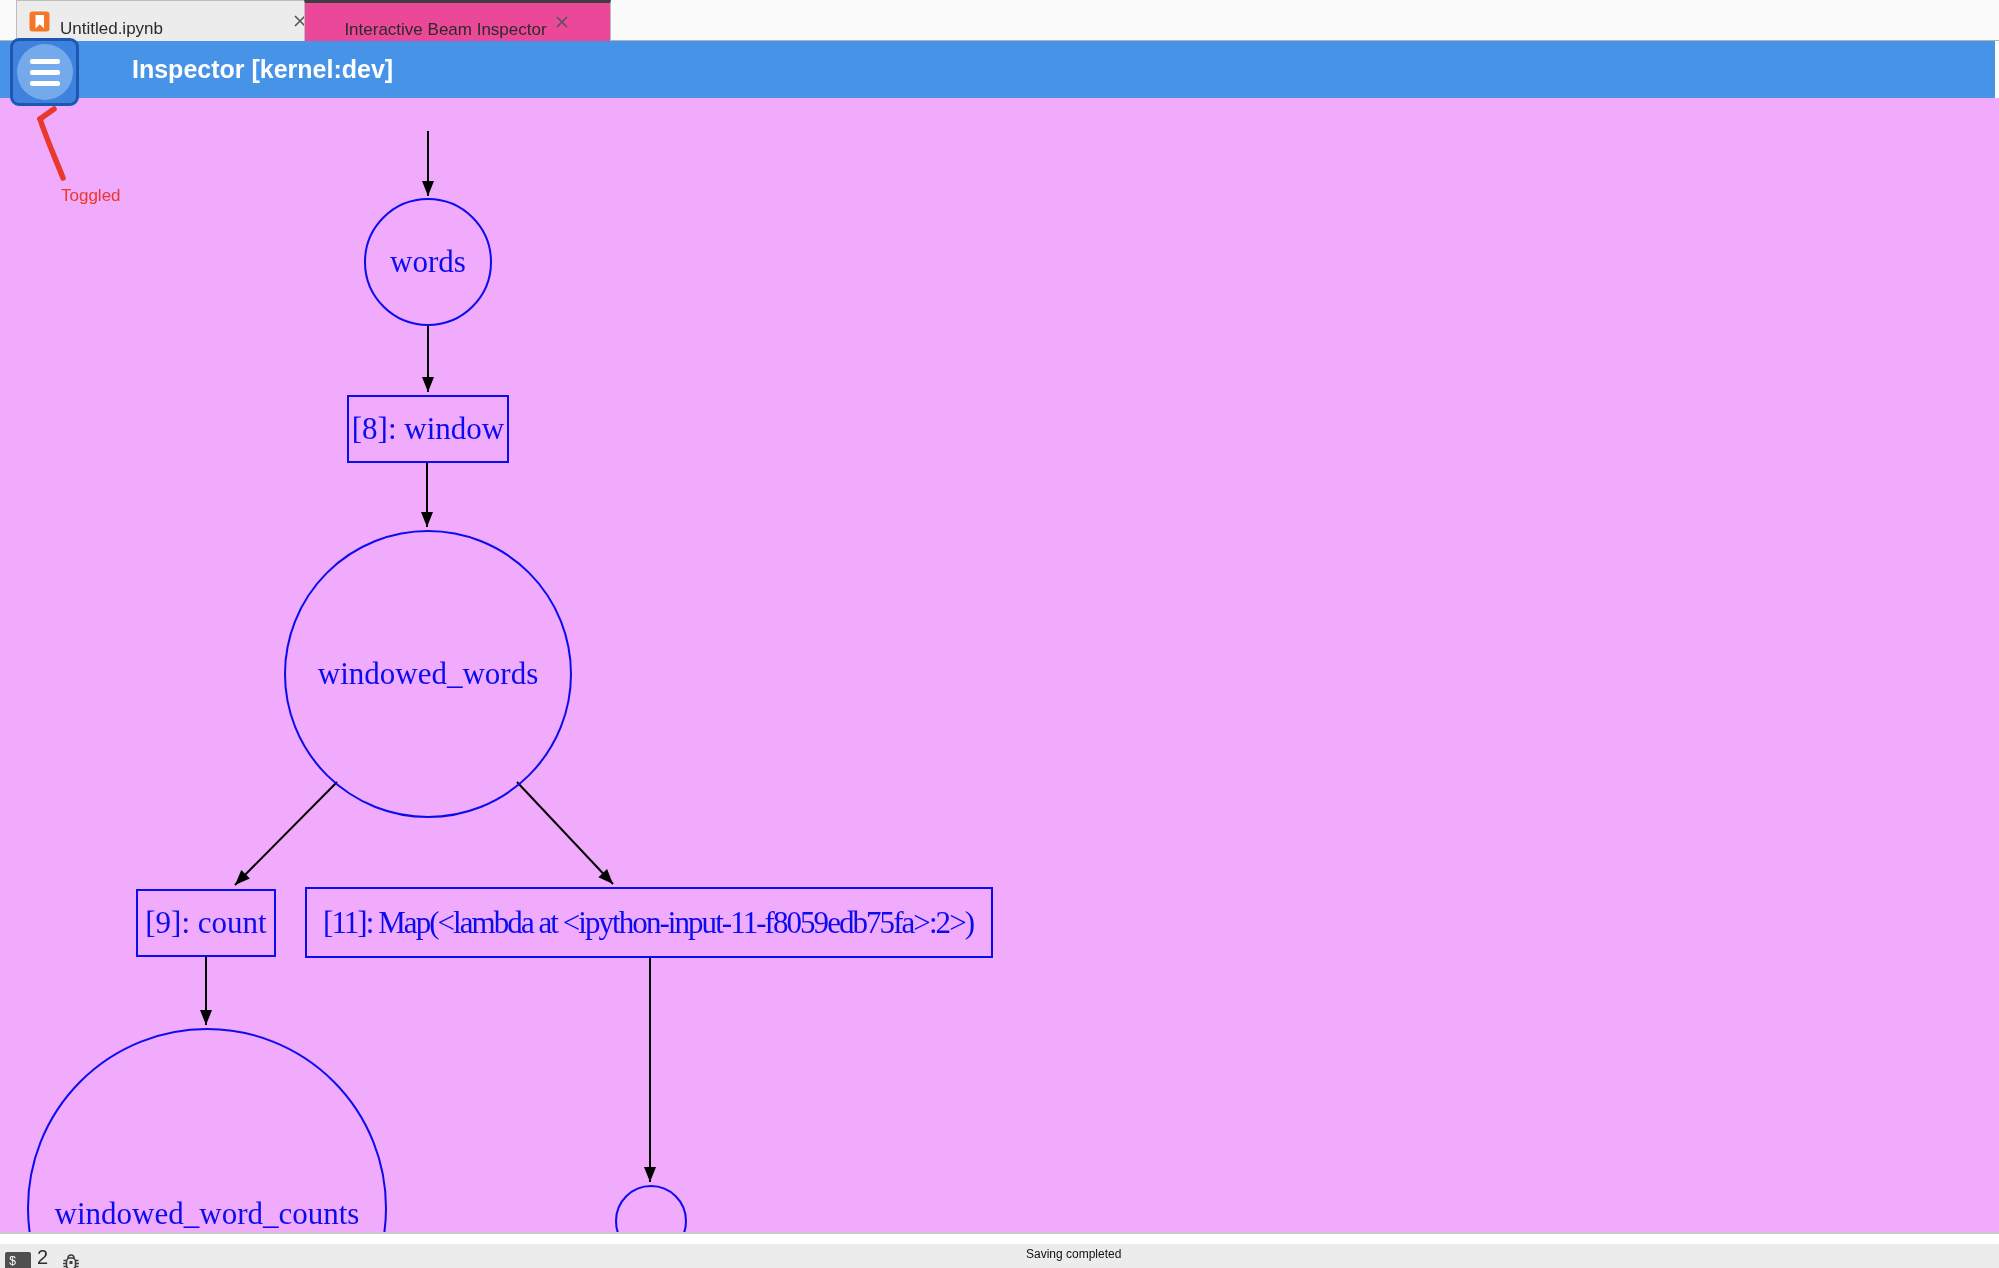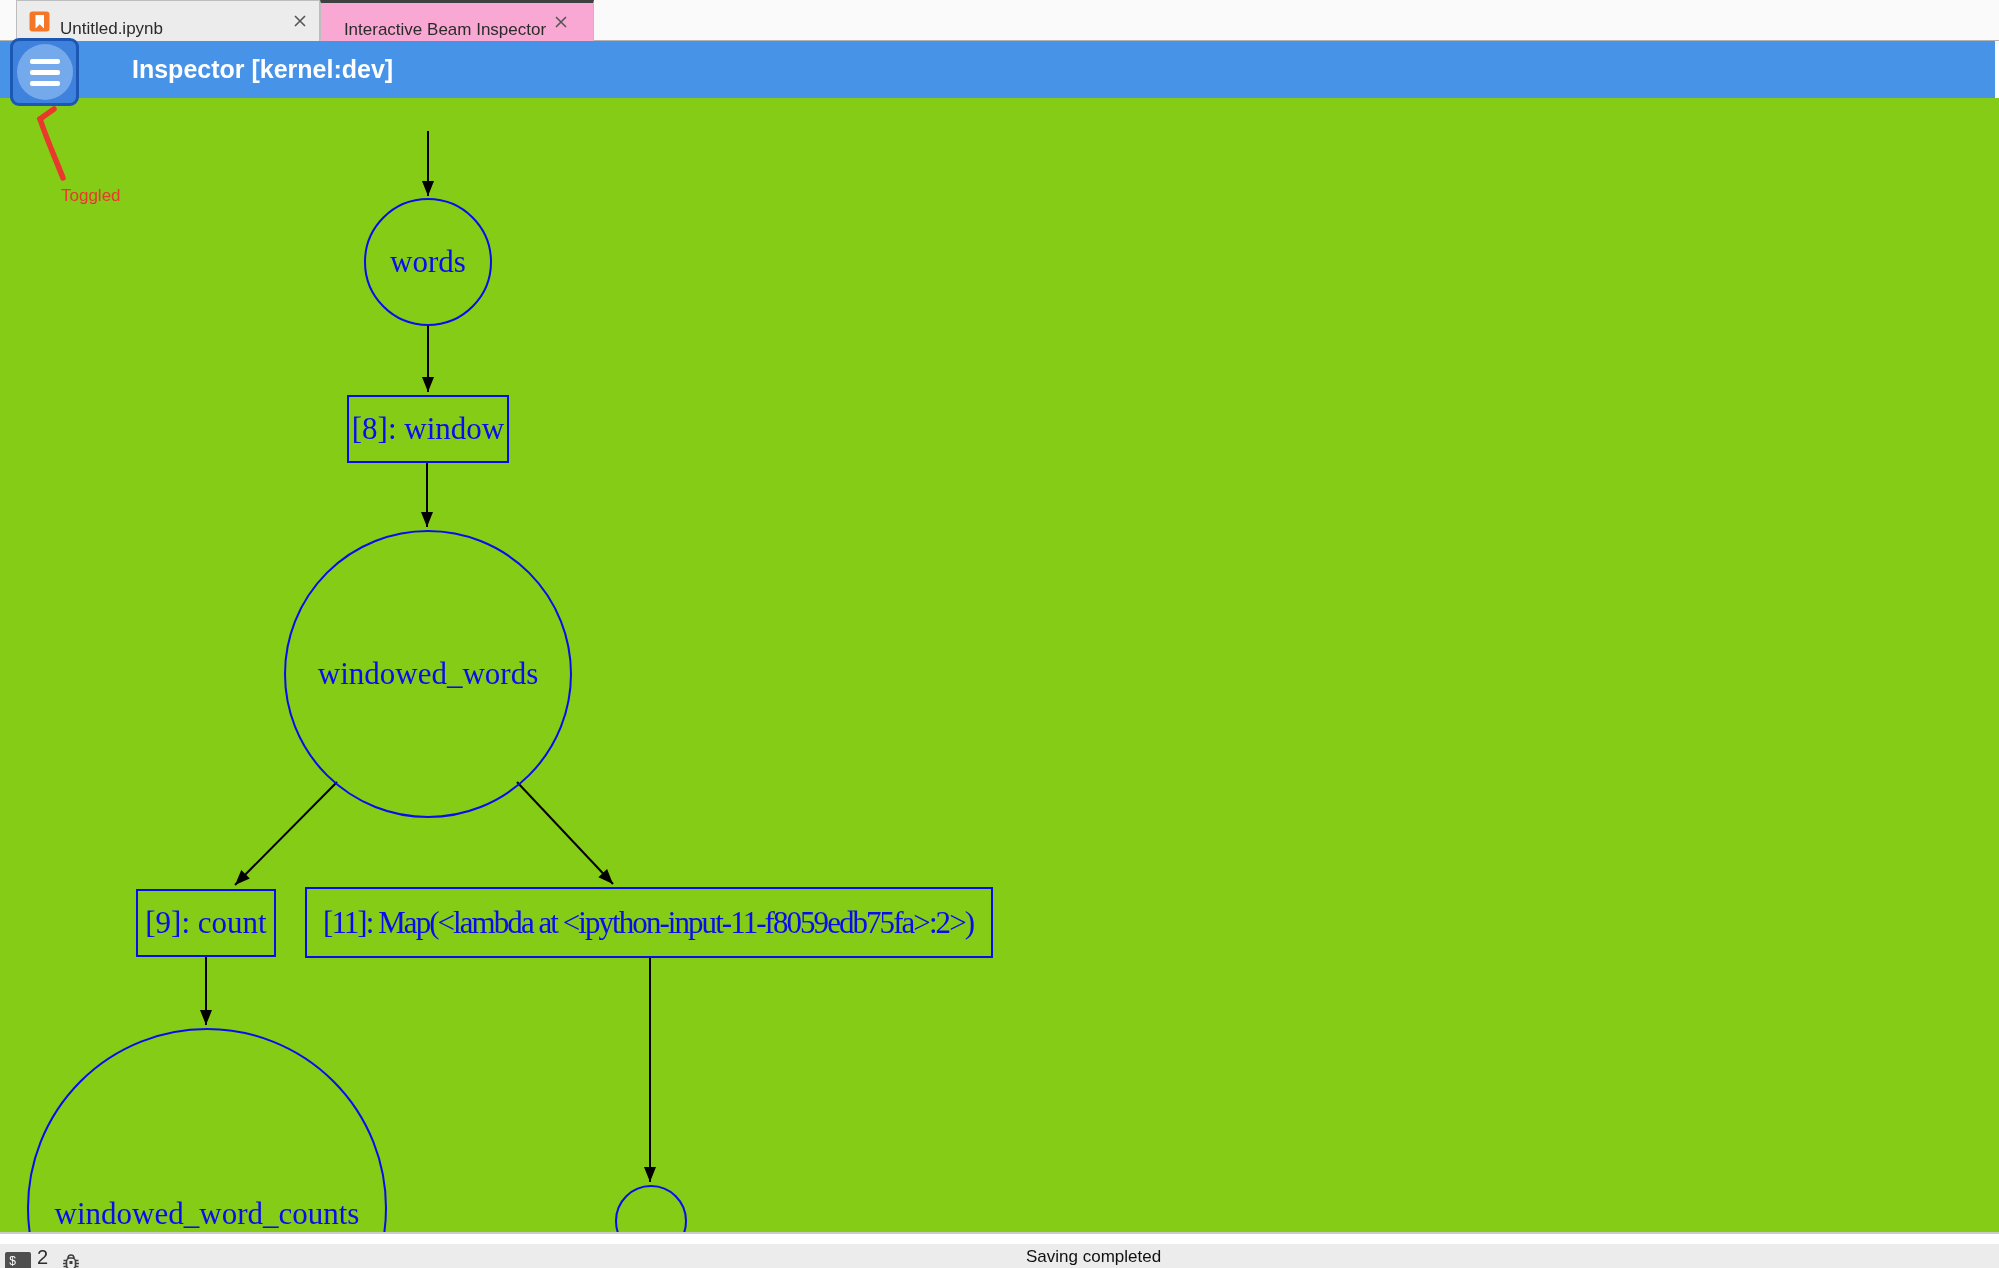--- a/index.html
+++ b/index.html
@@ -6,21 +6,21 @@
   html,body { width:1999px; height:1268px; overflow:hidden; background:#fff;
               font-family:"Liberation Sans", sans-serif; position:relative; }
 
   
   .tabbar { position:absolute; left:0; top:0; width:1999px; height:41px;
             background:#fafafa; border-bottom:1px solid #b3b3b3; }
   .tab { position:absolute; top:0; height:41px; display:flex; align-items:center;
          font-size:17px; color:#2b2b2b; cursor:pointer; }
   .tab.inactive { left:16px; width:304px; background:#ececec;
                   border:1px solid #bdbdbd; border-bottom:none; padding:0 10px 0 12px; }
-  .tab.active { left:320px; width:274px; background:#f9a8d4;
+  .tab.active { left:304px; width:307px; background:#ec4899;
                 border-left:1px solid #bdbdbd; border-right:1px solid #bdbdbd;
                 border-top:3px solid #3f3f3f; justify-content:center; }
   .tab .nbicon { width:21px; height:21px; margin-right:10px; flex:0 0 auto; }
   .tab .tlabel { flex:1 1 auto; white-space:nowrap; overflow:hidden;margin-top:16px; }
   .tab.active .tlabel { flex:0 0 auto; margin-right:6px; }
   .closex { width:18px; height:18px; flex:0 0 auto; }
   .tab.inactive .closex { margin-left:auto; }
 
   
   .blue-header { position:absolute; left:0; top:41px; width:1995px; height:57px;
@@ -36,32 +36,32 @@
                     display:flex; flex-direction:column; align-items:center; justify-content:center; }
   .menu-btn .bar { width:30px; height:5px; background:#ffffff; border-radius:2px; margin:3px 0; }
 
   
   .anno-arrow { position:absolute; left:0; top:98px; width:180px; height:120px; z-index:6; pointer-events:none; }
   .anno-label { position:absolute; left:61px; top:186px; z-index:6;
                 color:#e8392c; font-size:17px; font-weight:normal; }
 
   
   .canvas { position:absolute; left:0; top:98px; width:1999px; height:1136px;
-            background:#84cc16; overflow:hidden; border-bottom:2px solid #cbcbcb; }
+            background:#f0abfc; overflow:hidden; border-bottom:2px solid #cbcbcb; }
   .graph-svg text { font-family:"Liberation Serif", serif; font-size:31px; fill:#0b0bf0; }
 
   
   .statusbar { position:absolute; left:0; top:1244px; width:1999px; height:24px;
                background:#ececec; }
   .term-icon { position:absolute; left:5px; top:8px; width:26px; height:20px;
                background:#4f4f4f; border-radius:2px; color:#fff; font-size:12px;
                line-height:20px; padding-left:4px; font-family:"Liberation Mono", monospace; }
   .kernel-count { position:absolute; left:37px; top:2px; font-size:20px; color:#2e2e2e; }
   .bug-icon { position:absolute; left:60px; top:7px; width:22px; height:22px; }
-  .status-msg { position:absolute; left:1026px; top:3px; font-size:17px; color:#111; }
+  .status-msg { position:absolute; left:1026px; top:3px; font-size:12px; color:#111; }
 </style>
 </head>
 <body>
 
 <div class="tabbar">
 
   <div class="tab inactive">
     <svg class="nbicon" viewBox="0 0 21 21">
       <rect x="0.5" y="0.5" width="20" height="20" rx="3" fill="#f37726"></rect>
       <path d="M6.5 4 h8.5 v13.5 l-4.25 -4.3 -4.25 4.3 z" fill="#ffffff"></path>

